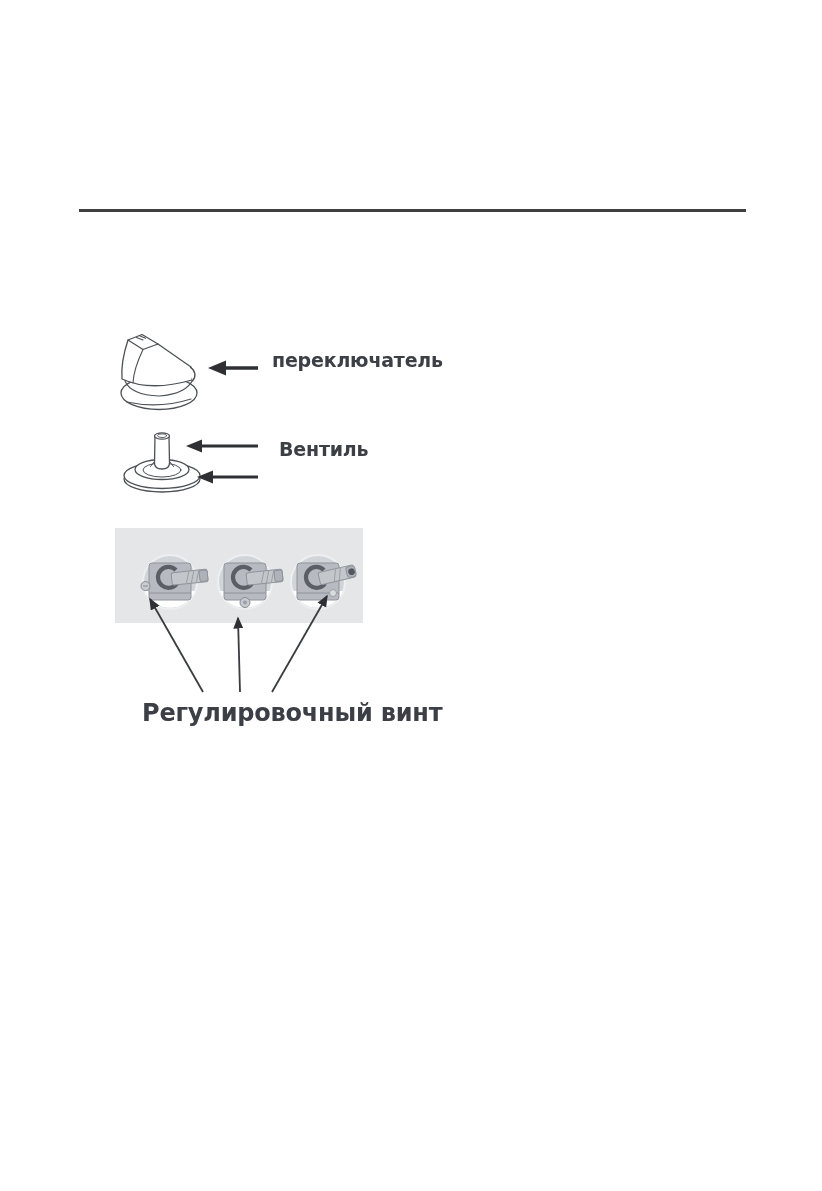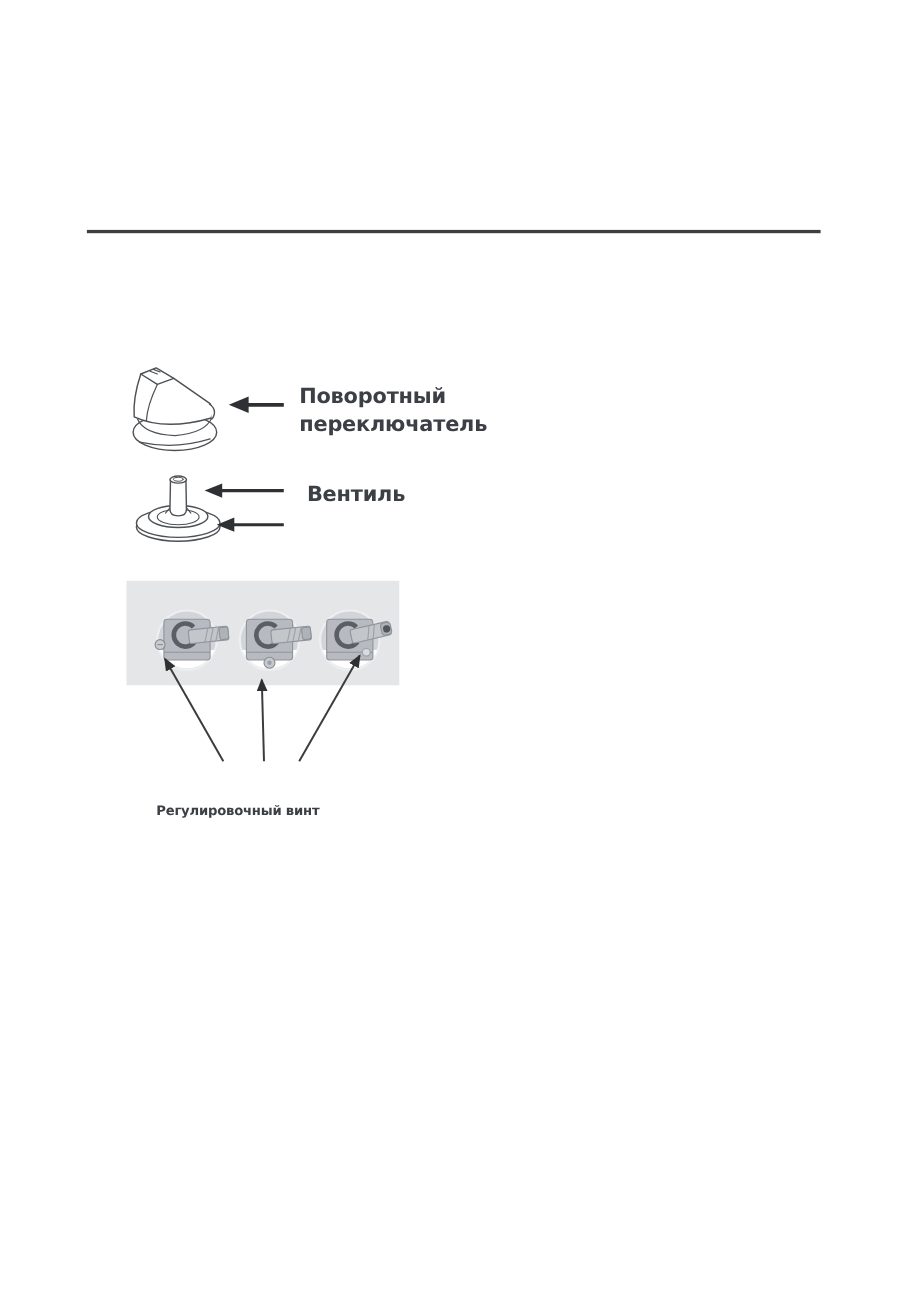--- a/index.html
+++ b/index.html
@@ -16,21 +16,21 @@
   }
   .callout {
     position:absolute; color:#3c4046; font-weight:bold; font-size:19px;
     line-height:26px; letter-spacing:-0.2px; white-space:nowrap;
   }
   .cl-line { display:block; }
   .cl-indent { padding-left:9px; }
   #lbl-rotary { left:272px; top:347px; }
   #lbl-valve  { left:279px; top:436px; }
   #lbl-seal   { left:259px; top:466px; line-height:27px; }
-  #lbl-screw  { left:142px; top:724px; font-size:12px; }
+  #lbl-screw  { left:142px; top:700px; font-size:24px; }
 </style>
 </head>
 <body>
 
 <div class="page">
 
   <div class="rule"></div>
 
   <svg class="canvas" viewBox="0 0 300 400" xmlns="http://www.w3.org/2000/svg">
     <defs>
@@ -121,21 +121,20 @@
     </g>
 
     <g stroke="#3a3d40" stroke-width="1.8" fill="none">
       <line x1="103" y1="362" x2="50" y2="269" marker-end="url(#ah)"></line>
       <line x1="140" y1="362" x2="138" y2="288" marker-end="url(#ah)"></line>
       <line x1="172" y1="362" x2="227" y2="266" marker-end="url(#ah)"></line>
     </g>
   </svg>
 
   <div class="callout" id="lbl-rotary">
-    <span class="cl-line">Поворотный</span>
     <span class="cl-line">переключатель</span>
   </div>
 
   <div class="callout" id="lbl-valve">Вентиль</div>
 
   <div class="callout" id="lbl-seal">
   </div>
 
   <div class="callout" id="lbl-screw">Регулировочный винт</div>
 

